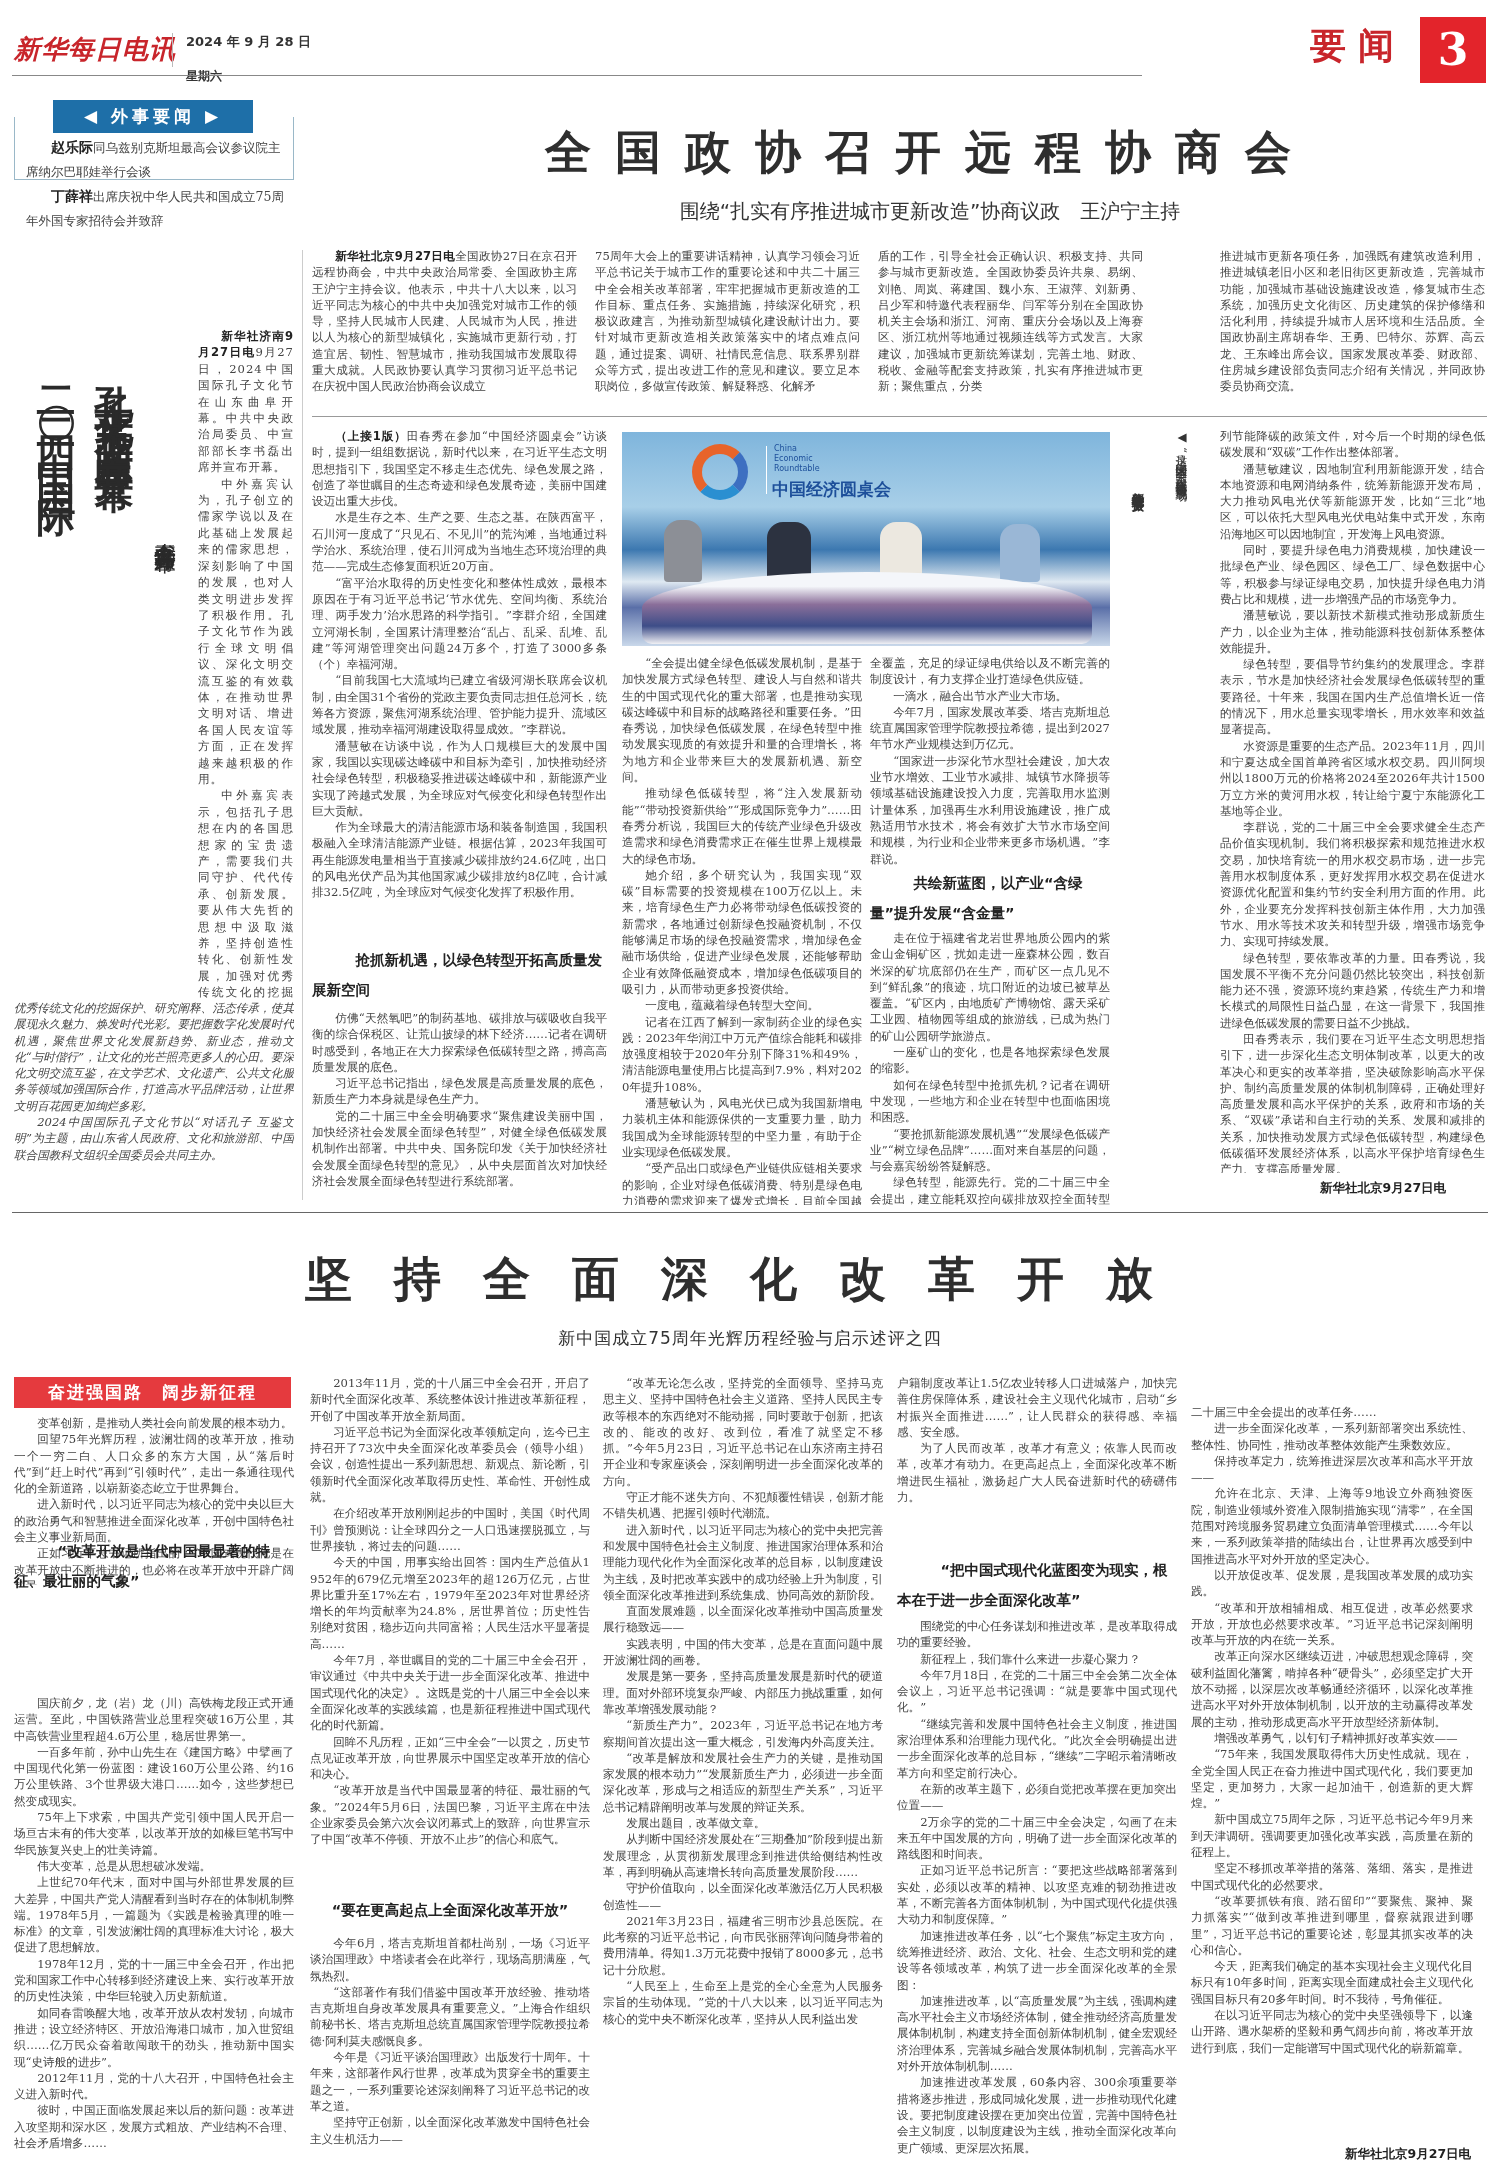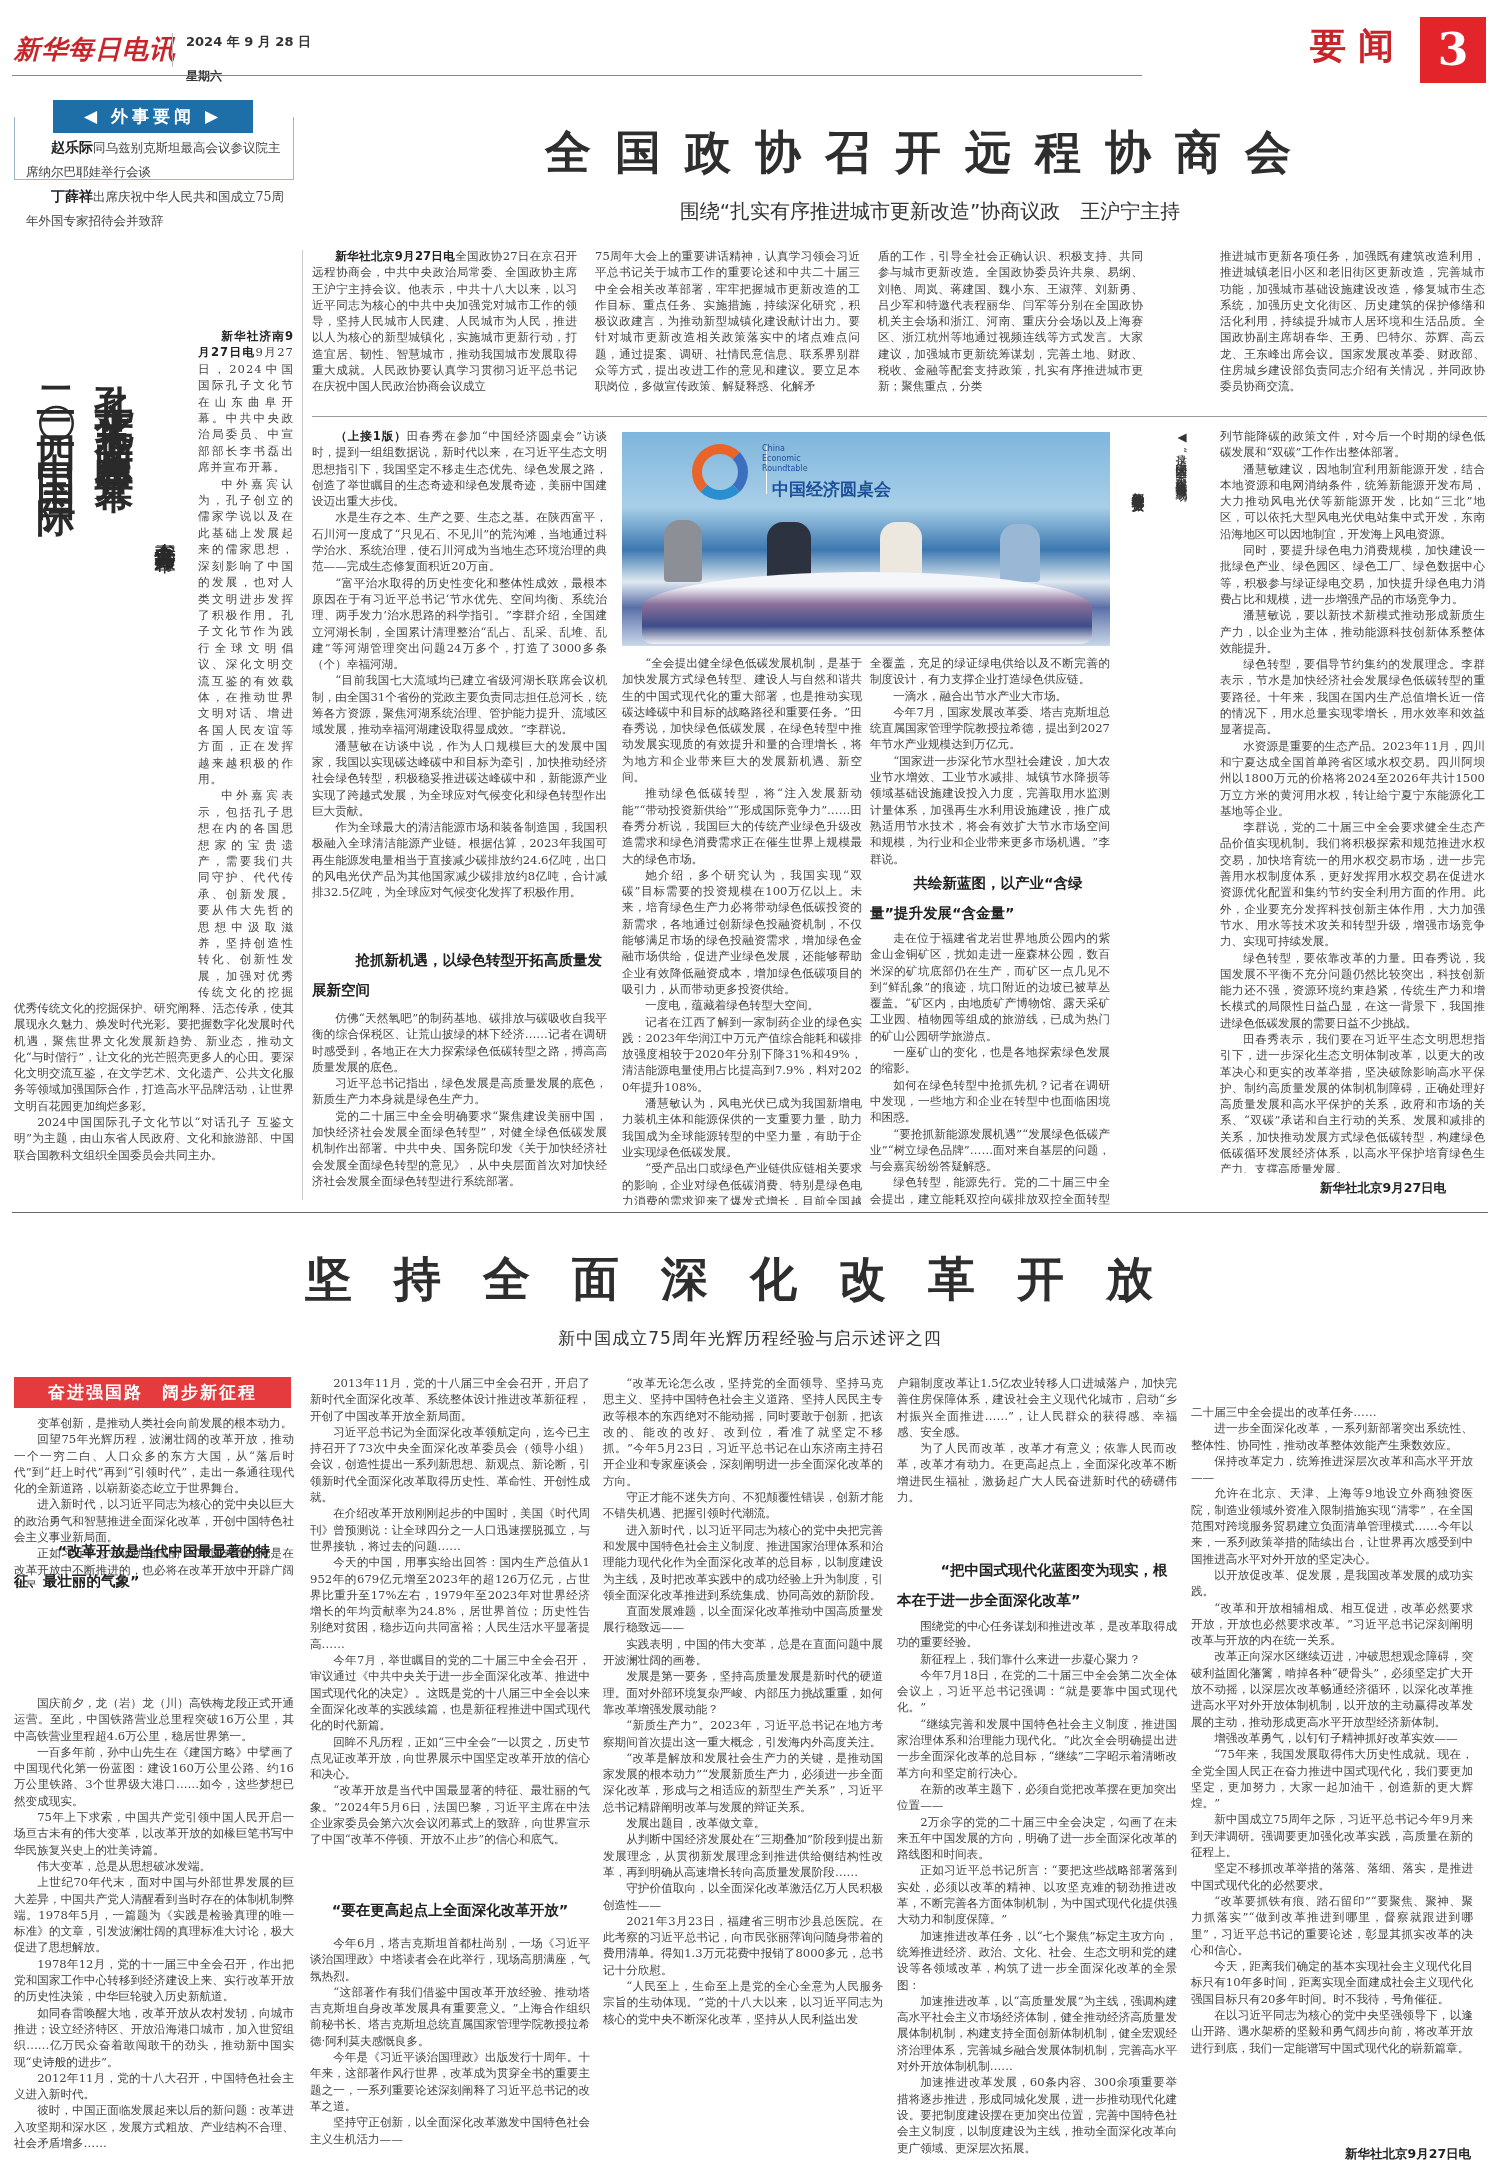--- a/index.html
+++ b/index.html
@@ -92,21 +92,21 @@
 <div class="abs h-rule" style="left:312px; top:416px; width:1175px;"></div>
 
 <div class="abs vcol vh-year">二〇二四中国国际</div>
 <div class="abs vcol vh-main">孔子文化节在山东曲阜开幕</div>
 <div class="abs vcol vh-sub">李书磊出席并宣布开幕</div>
 <div class="abs txt" style="left:198px; top:328px; width:96px; height:670px; font-size:11.6px; line-height:16.4px; letter-spacing:1px;">
   <p><b>新华社济南9月27日电</b><span>9月27日，2024中国国际孔子文化节在山东曲阜开幕。中共中央政治局委员、中宣部部长李书磊出席并宣布开幕。</span></p>
   <p>中外嘉宾认为，孔子创立的儒家学说以及在此基础上发展起来的儒家思想，深刻影响了中国的发展，也对人类文明进步发挥了积极作用。孔子文化节作为践行全球文明倡议、深化文明交流互鉴的有效载体，在推动世界文明对话、增进各国人民友谊等方面，正在发挥越来越积极的作用。</p>
   <p>中外嘉宾表示，包括孔子思想在内的各国思想家的宝贵遗产，需要我们共同守护、代代传承、创新发展。要从伟大先哲的思想中汲取滋养，坚持创造性转化、创新性发展，加强对优秀传统文化的挖掘保护、研究阐释、活态传承，使其展现永久魅力、焕发时代光彩。要把握数字化发展时代机遇，聚焦世界文化发展新趋势、新业态，推动文化“与时偕行”，让文化的光芒照亮更多人的心田。要深化文明交流互鉴，在文学艺术、文化遗产、公共文化服务等领域加强国际合作，打造高水平品牌活动，让世界文明百花园更加绚烂多彩。</p>
 </div>
-<div class="abs txt" style="left:14px; top:1000px; width:280px; height:200px;">
+<div class="abs txt" style="left:14px; top:1000px; width:280px; height:200px;font-style:italic;">
   <p style="text-indent:0;">优秀传统文化的挖掘保护、研究阐释、活态传承，使其展现永久魅力、焕发时代光彩。要把握数字化发展时代机遇，聚焦世界文化发展新趋势、新业态，推动文化“与时偕行”，让文化的光芒照亮更多人的心田。要深化文明交流互鉴，在文学艺术、文化遗产、公共文化服务等领域加强国际合作，打造高水平品牌活动，让世界文明百花园更加绚烂多彩。</p>
   <p>2024中国国际孔子文化节以“对话孔子 互鉴文明”为主题，由山东省人民政府、文化和旅游部、中国联合国教科文组织全国委员会共同主办。</p>
 </div>
 
 <div class="abs v-rule" style="left:302px; top:250px; height:950px;"></div>
 
 <div class="abs txt" style="left:312px; top:428px; width:295px; height:520px;">
   <p><b>（上接1版）</b><span>田春秀在参加“中国经济圆桌会”访谈时，提到一组组数据说，新时代以来，在习近平生态文明思想指引下，我国坚定不移走生态优先、绿色发展之路，创造了举世瞩目的生态奇迹和绿色发展奇迹，美丽中国建设迈出重大步伐。</span></p>
   <p>水是生存之本、生产之要、生态之基。在陕西富平，石川河一度成了“只见石、不见川”的荒沟滩，当地通过科学治水、系统治理，使石川河成为当地生态环境治理的典范——完成生态修复面积近20万亩。</p>
   <p>“富平治水取得的历史性变化和整体性成效，最根本原因在于有习近平总书记‘节水优先、空间均衡、系统治理、两手发力’治水思路的科学指引。”李群介绍，全国建立河湖长制，全国累计清理整治“乱占、乱采、乱堆、乱建”等河湖管理突出问题24万多个，打造了3000多条（个）幸福河湖。</p>
@@ -117,21 +117,21 @@
 <div class="abs subhead" style="left:312px; top:945px; width:295px;">抢抓新机遇，以绿色转型开拓高质量发展新空间</div>
 <div class="abs txt" style="left:312px; top:1010px; width:295px; height:195px;">
   <p>仿佛“天然氧吧”的制药基地、碳排放与碳吸收自我平衡的综合保税区、让荒山披绿的林下经济……记者在调研时感受到，各地正在大力探索绿色低碳转型之路，搏高高质量发展的底色。</p>
   <p>习近平总书记指出，绿色发展是高质量发展的底色，新质生产力本身就是绿色生产力。</p>
   <p>党的二十届三中全会明确要求“聚焦建设美丽中国，加快经济社会发展全面绿色转型”，对健全绿色低碳发展机制作出部署。中共中央、国务院印发《关于加快经济社会发展全面绿色转型的意见》，从中央层面首次对加快经济社会发展全面绿色转型进行系统部署。</p>
 </div>
 
 <div class="abs photo">
   <div class="abs" style="left:70px; top:12px; width:56px; height:56px; border-radius:50%; border:10px solid #e8642a; border-right-color:#3d6fc1; border-bottom-color:#2a8fd1;"></div>
   <div class="abs" style="left:144px; top:14px; width:1px; height:48px; background:#fff;"></div>
-  <div class="abs" style="left:140px; top:12px; font-family:'DejaVu Sans',sans-serif; font-size:8px; line-height:10px; color:#1d4f9a;">
+  <div class="abs" style="left:152px; top:12px; font-family:'DejaVu Sans',sans-serif; font-size:8px; line-height:10px; color:#1d4f9a;">
     <div>China</div>
     <div>Economic</div>
     <div>Roundtable</div>
   </div>
   <div class="abs" style="left:150px; top:46px; font-family:'DejaVu Sans',sans-serif; font-weight:bold; font-size:17px; color:#1d4f9a;">中国经济圆桌会</div>
   <div class="abs" style="left:42px; top:88px; width:38px; height:62px; background:#8c8f96; border-radius:16px 16px 4px 4px;"></div>
   <div class="abs" style="left:145px; top:90px; width:44px; height:60px; background:#2c3240; border-radius:16px 16px 4px 4px;"></div>
   <div class="abs" style="left:258px; top:90px; width:42px; height:60px; background:#ece8e0; border-radius:16px 16px 4px 4px;"></div>
   <div class="abs" style="left:378px; top:92px; width:40px; height:58px; background:#9ab7d6; border-radius:16px 16px 4px 4px;"></div>
   <div class="abs" style="left:20px; top:140px; width:450px; height:72px; border-radius:50% 50% 10px 10px; background:linear-gradient(180deg,#f4f6fa 0%, #f4f6fa 20%, #8b6f9a 45%, #3d4d88 75%, #f0f0f4 100%);"></div>

